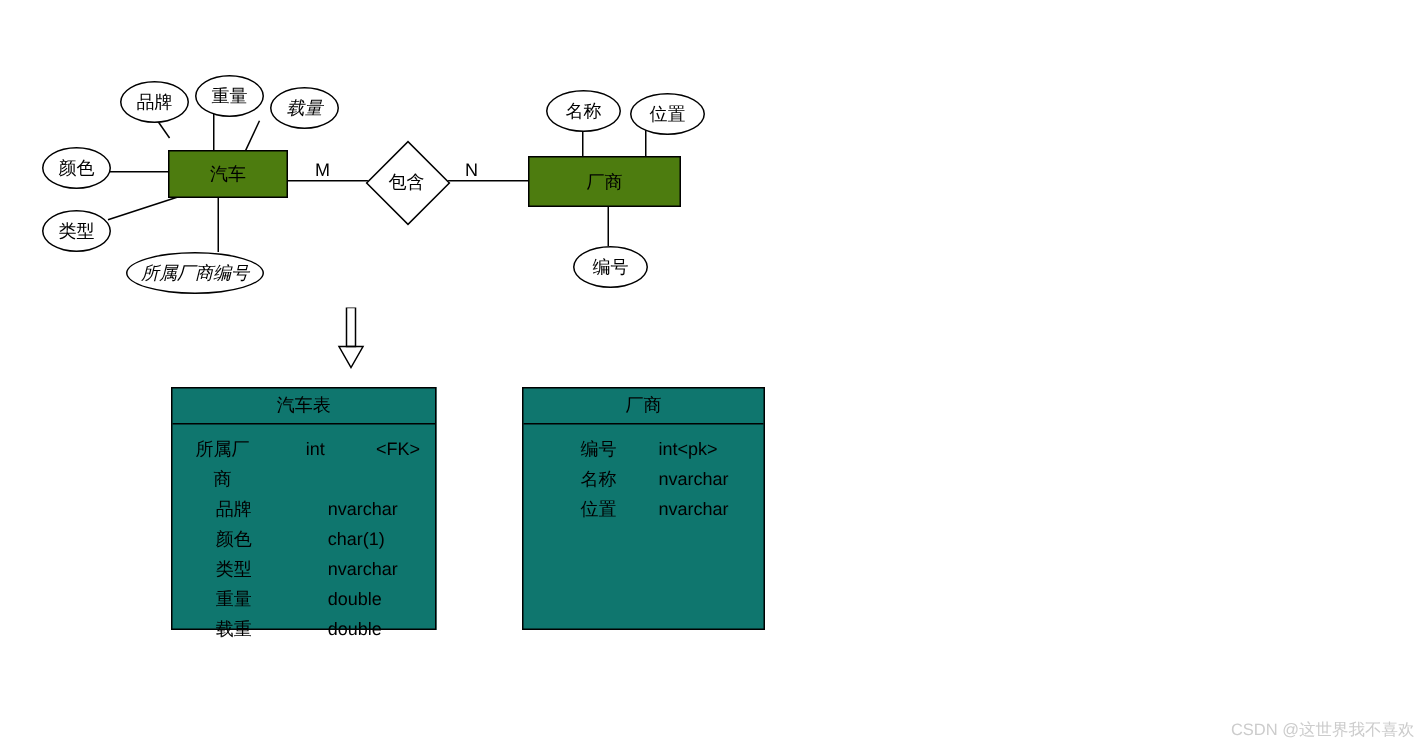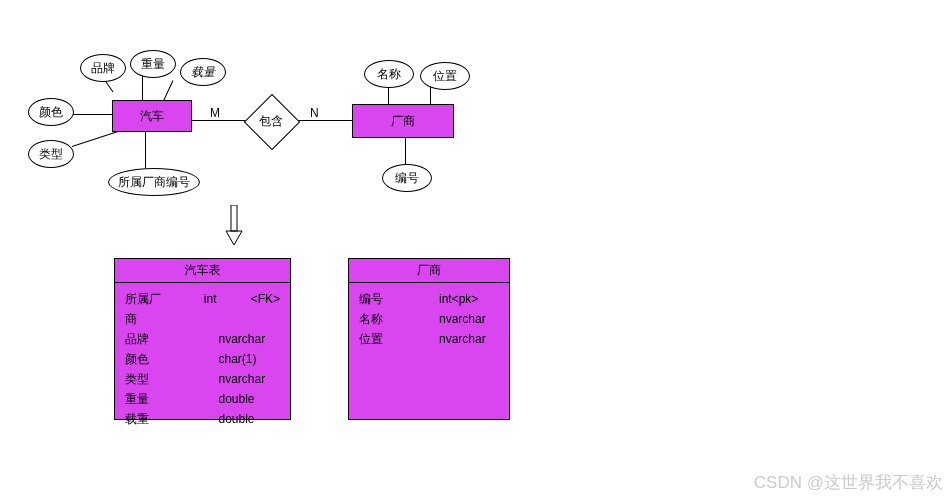--- a/index.html
+++ b/index.html
@@ -20,21 +20,21 @@
       align-items: center;
       justify-content: center;
       background: #fff;
     }
     .rect {
       position: absolute;
       border: 1px solid #000;
       display: flex;
       align-items: center;
       justify-content: center;
-      background: #d946ef;
+      background: #4d7c0f;
     }
     .diamond {
       position: absolute;
       width: 38px;
       height: 38px;
       border: 1px solid #000;
       transform: rotate(45deg);
       background: #fff;
     }
     .diamond-label {
@@ -43,47 +43,47 @@
       align-items: center;
       justify-content: center;
       width: 38px;
       height: 38px;
     }
     .line { position: absolute; background: #000; }
     .lbl { position: absolute; }
     .table-box {
       position: absolute;
       border: 1px solid #000;
-      background: #d946ef;
+      background: #0f766e;
     }
     .table-header {
       border-bottom: 1px solid #000;
       text-align: center;
       padding: 3px 0;
     }
     .table-body {
       padding: 6px 10px;
     }
     .row {
       display: flex;
       line-height: 20px;
     }
-    .col1 { width: 80px; }
+    .col1 { width: 80px; text-align: center; }
     .col2 { width: 80px; margin-left: 32px; }
     .arrow {
       position: absolute;
       left: 224px;
       top: 205px;
     }
     .watermark {
       position: absolute;
       right: 8px;
       bottom: 6px;
       color: #ccc;
-      font-size: 17px;
+      font-size: 11px;
     }
   </style>
 </head>
 <body>
 
 <div class="line" style="left:105px; top:80px; width:14px; height:1px; transform:rotate(55deg); transform-origin:left;"></div>
 <div class="line" style="left:142px; top:76px; width:1px; height:26px;"></div>
 <div class="line" style="left:173px; top:80px; width:22px; height:1px; transform:rotate(115deg); transform-origin:left;"></div>
 <div class="line" style="left:72px; top:114px; width:40px; height:1px;"></div>
 <div class="line" style="left:72px; top:146px; width:50px; height:1px; transform:rotate(-18deg); transform-origin:left;"></div>
@@ -108,21 +108,21 @@
   </div>
 <div class="ellipse" style="left:180px; top:58px; width:44px; height:26px;font-style:italic;">
     <span>载量</span>
   </div>
 <div class="ellipse" style="left:28px; top:98px; width:44px; height:26px;">
     <span>颜色</span>
   </div>
 <div class="ellipse" style="left:28px; top:140px; width:44px; height:26px;">
     <span>类型</span>
   </div>
-<div class="ellipse" style="left:108px; top:168px; width:90px; height:26px;">
+<div class="ellipse" style="left:84px; top:168px; width:90px; height:26px;font-style:italic;">
     <span>所属厂商编号</span>
   </div>
 
 <div class="diamond" style="left:252px; top:102px;"></div>
 <div class="diamond-label" style="left:252px; top:102px;">
     <span>包含</span>
   </div>
 <div class="lbl" style="left:210px; top:106px;">M</div>
 <div class="lbl" style="left:310px; top:106px;">N</div>
 

